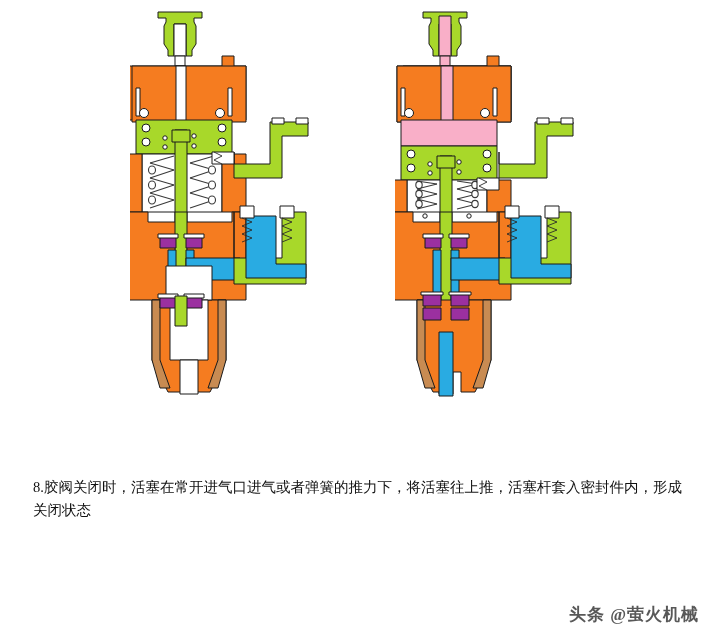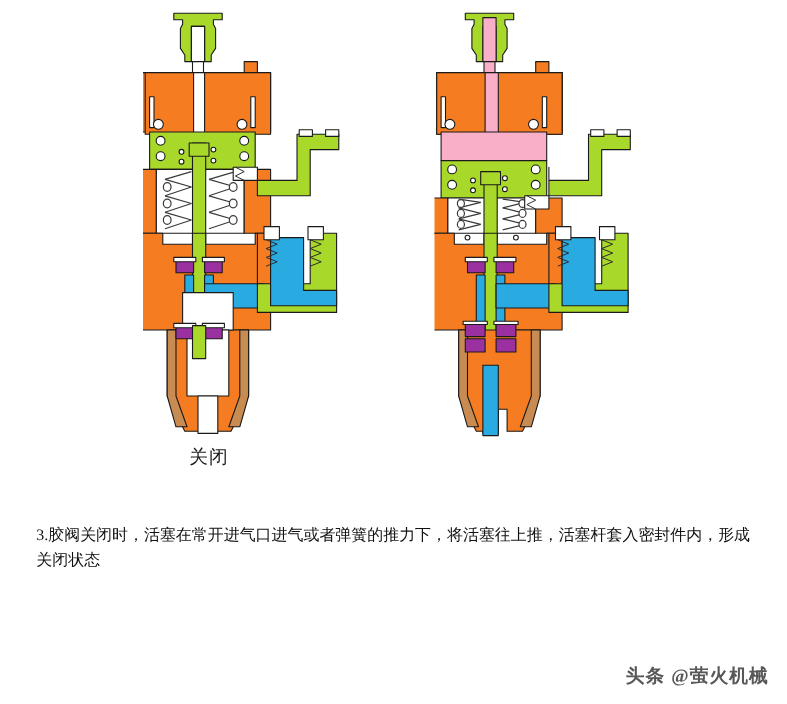--- a/index.html
+++ b/index.html
@@ -357,22 +357,21 @@
             <rect x="56" y="308" width="18" height="12" fill="#9B30A0"></rect>
             <rect x="26" y="292" width="22" height="3" fill="#FFFFFF"></rect>
             <rect x="54" y="292" width="22" height="3" fill="#FFFFFF"></rect>
           </g>
         </g>
       </svg>
     </div>
   </div>
 
   <div class="caption-row">
-    <div class="caption" id="caption-left">关闭</div>
   </div>
 
   <div class="description-block">
-    <span class="desc-line num">3.胶阀关闭时，活塞在常开进气口进气或者弹簧的推力下，将活塞往上推，活塞杆套入密封件内，形成关闭状态</span>
+    <span class="desc-line num">8.胶阀关闭时，活塞在常开进气口进气或者弹簧的推力下，将活塞往上推，活塞杆套入密封件内，形成关闭状态</span>
   </div>
 
   <div class="watermark">头条 @萤火机械</div>
 
 </div>
 
 </body></html>

